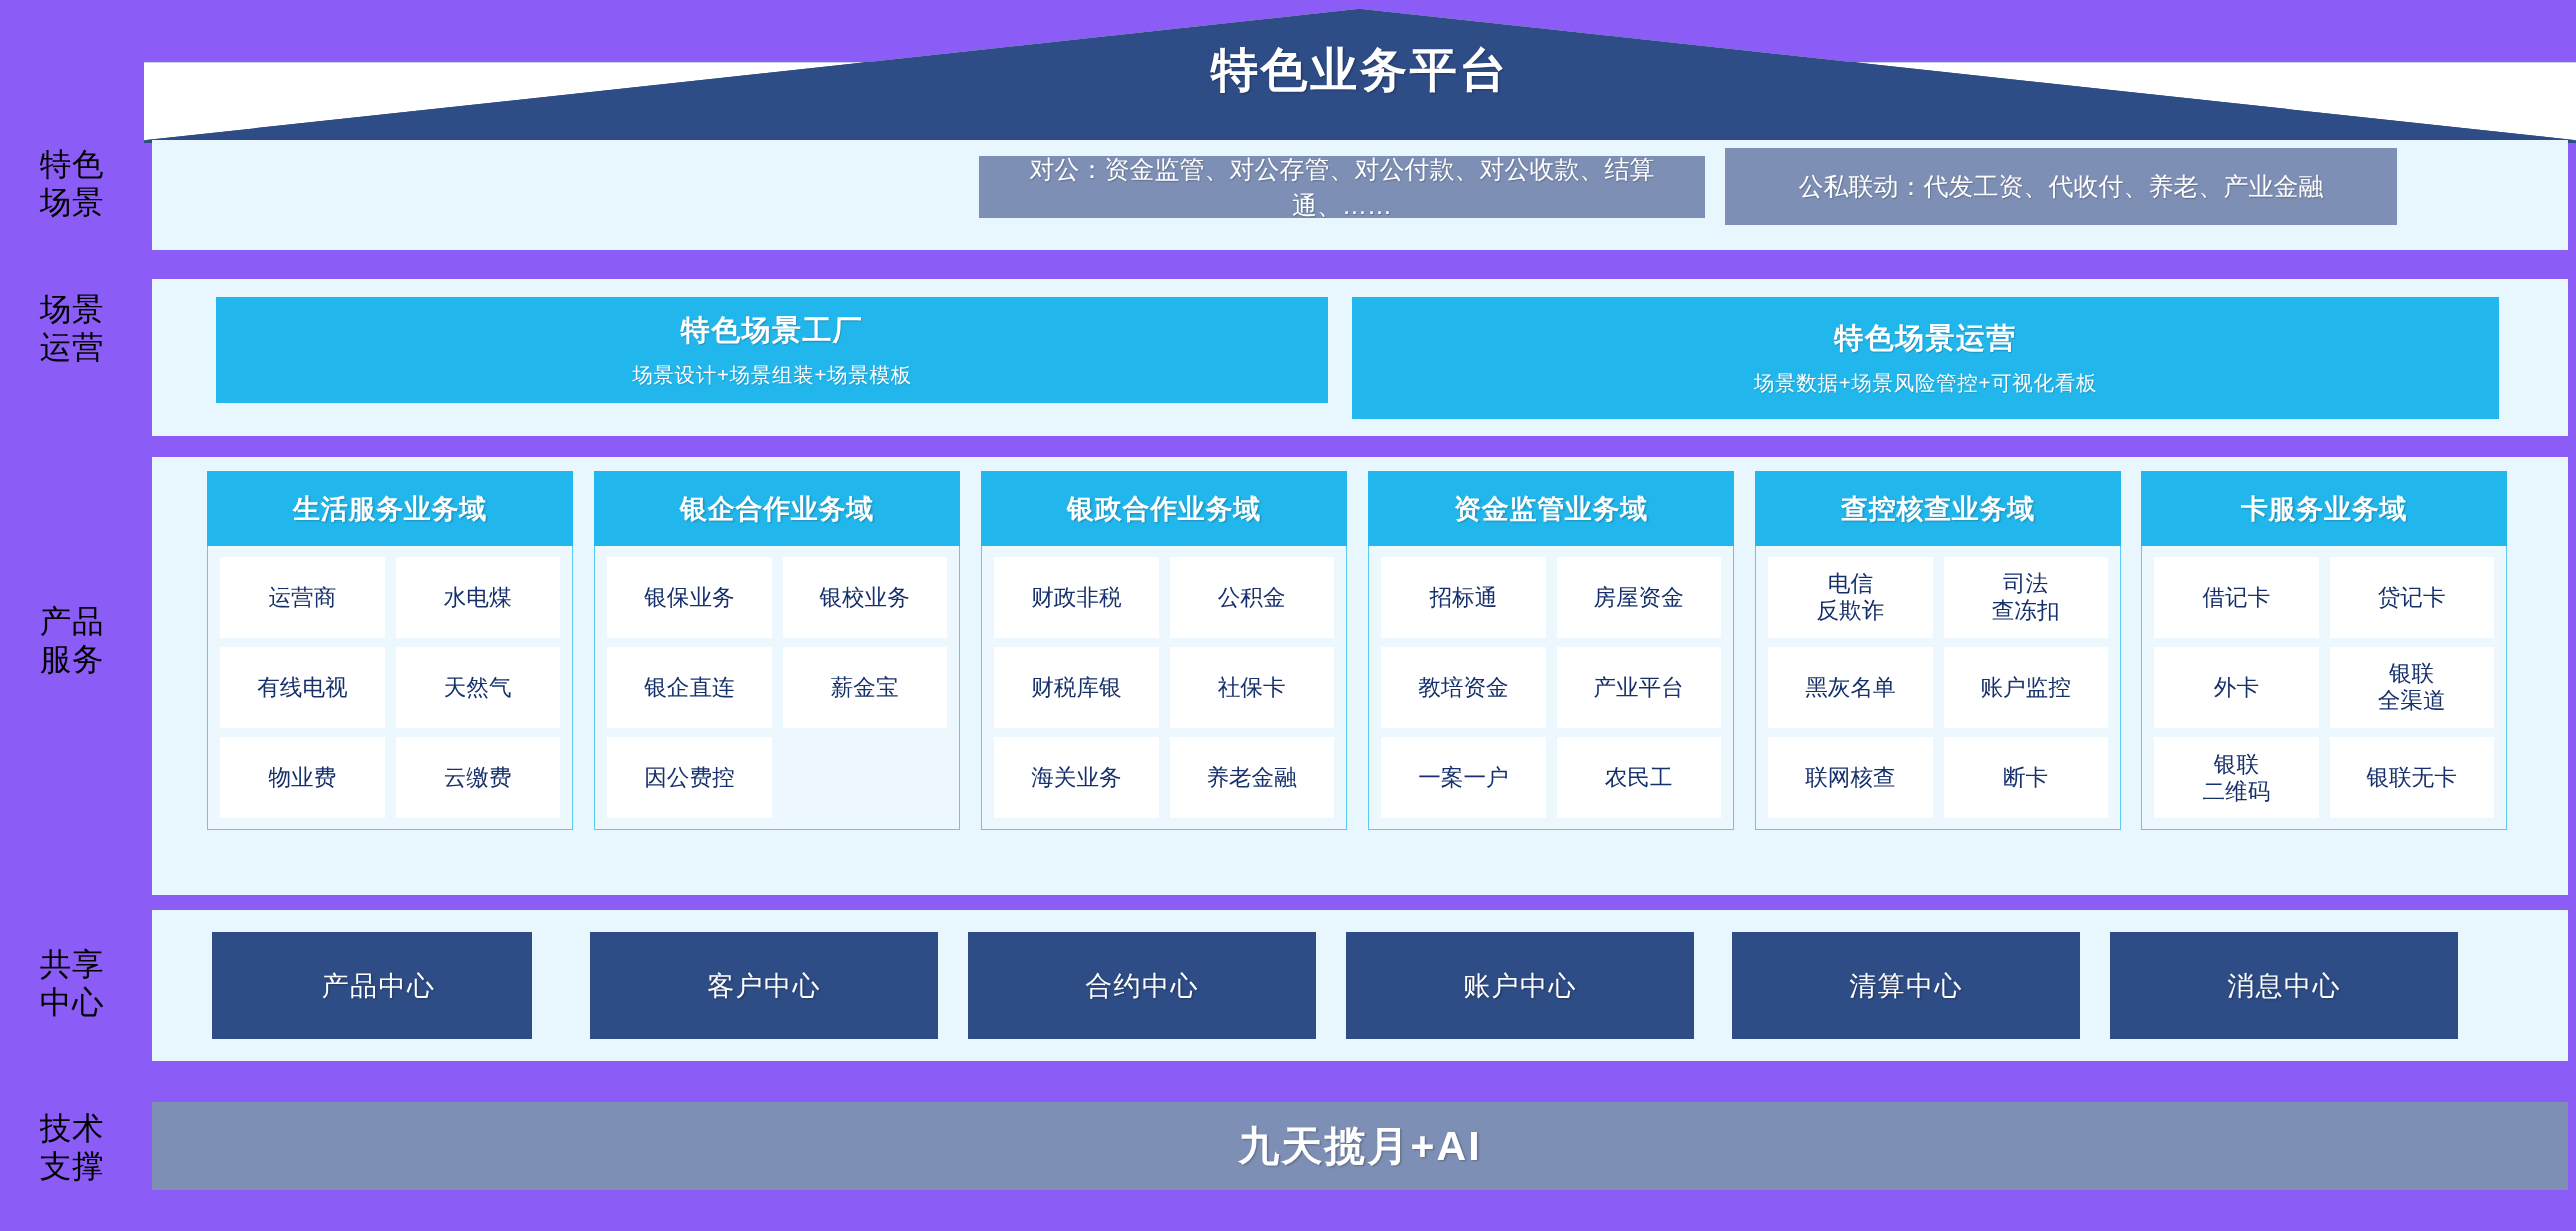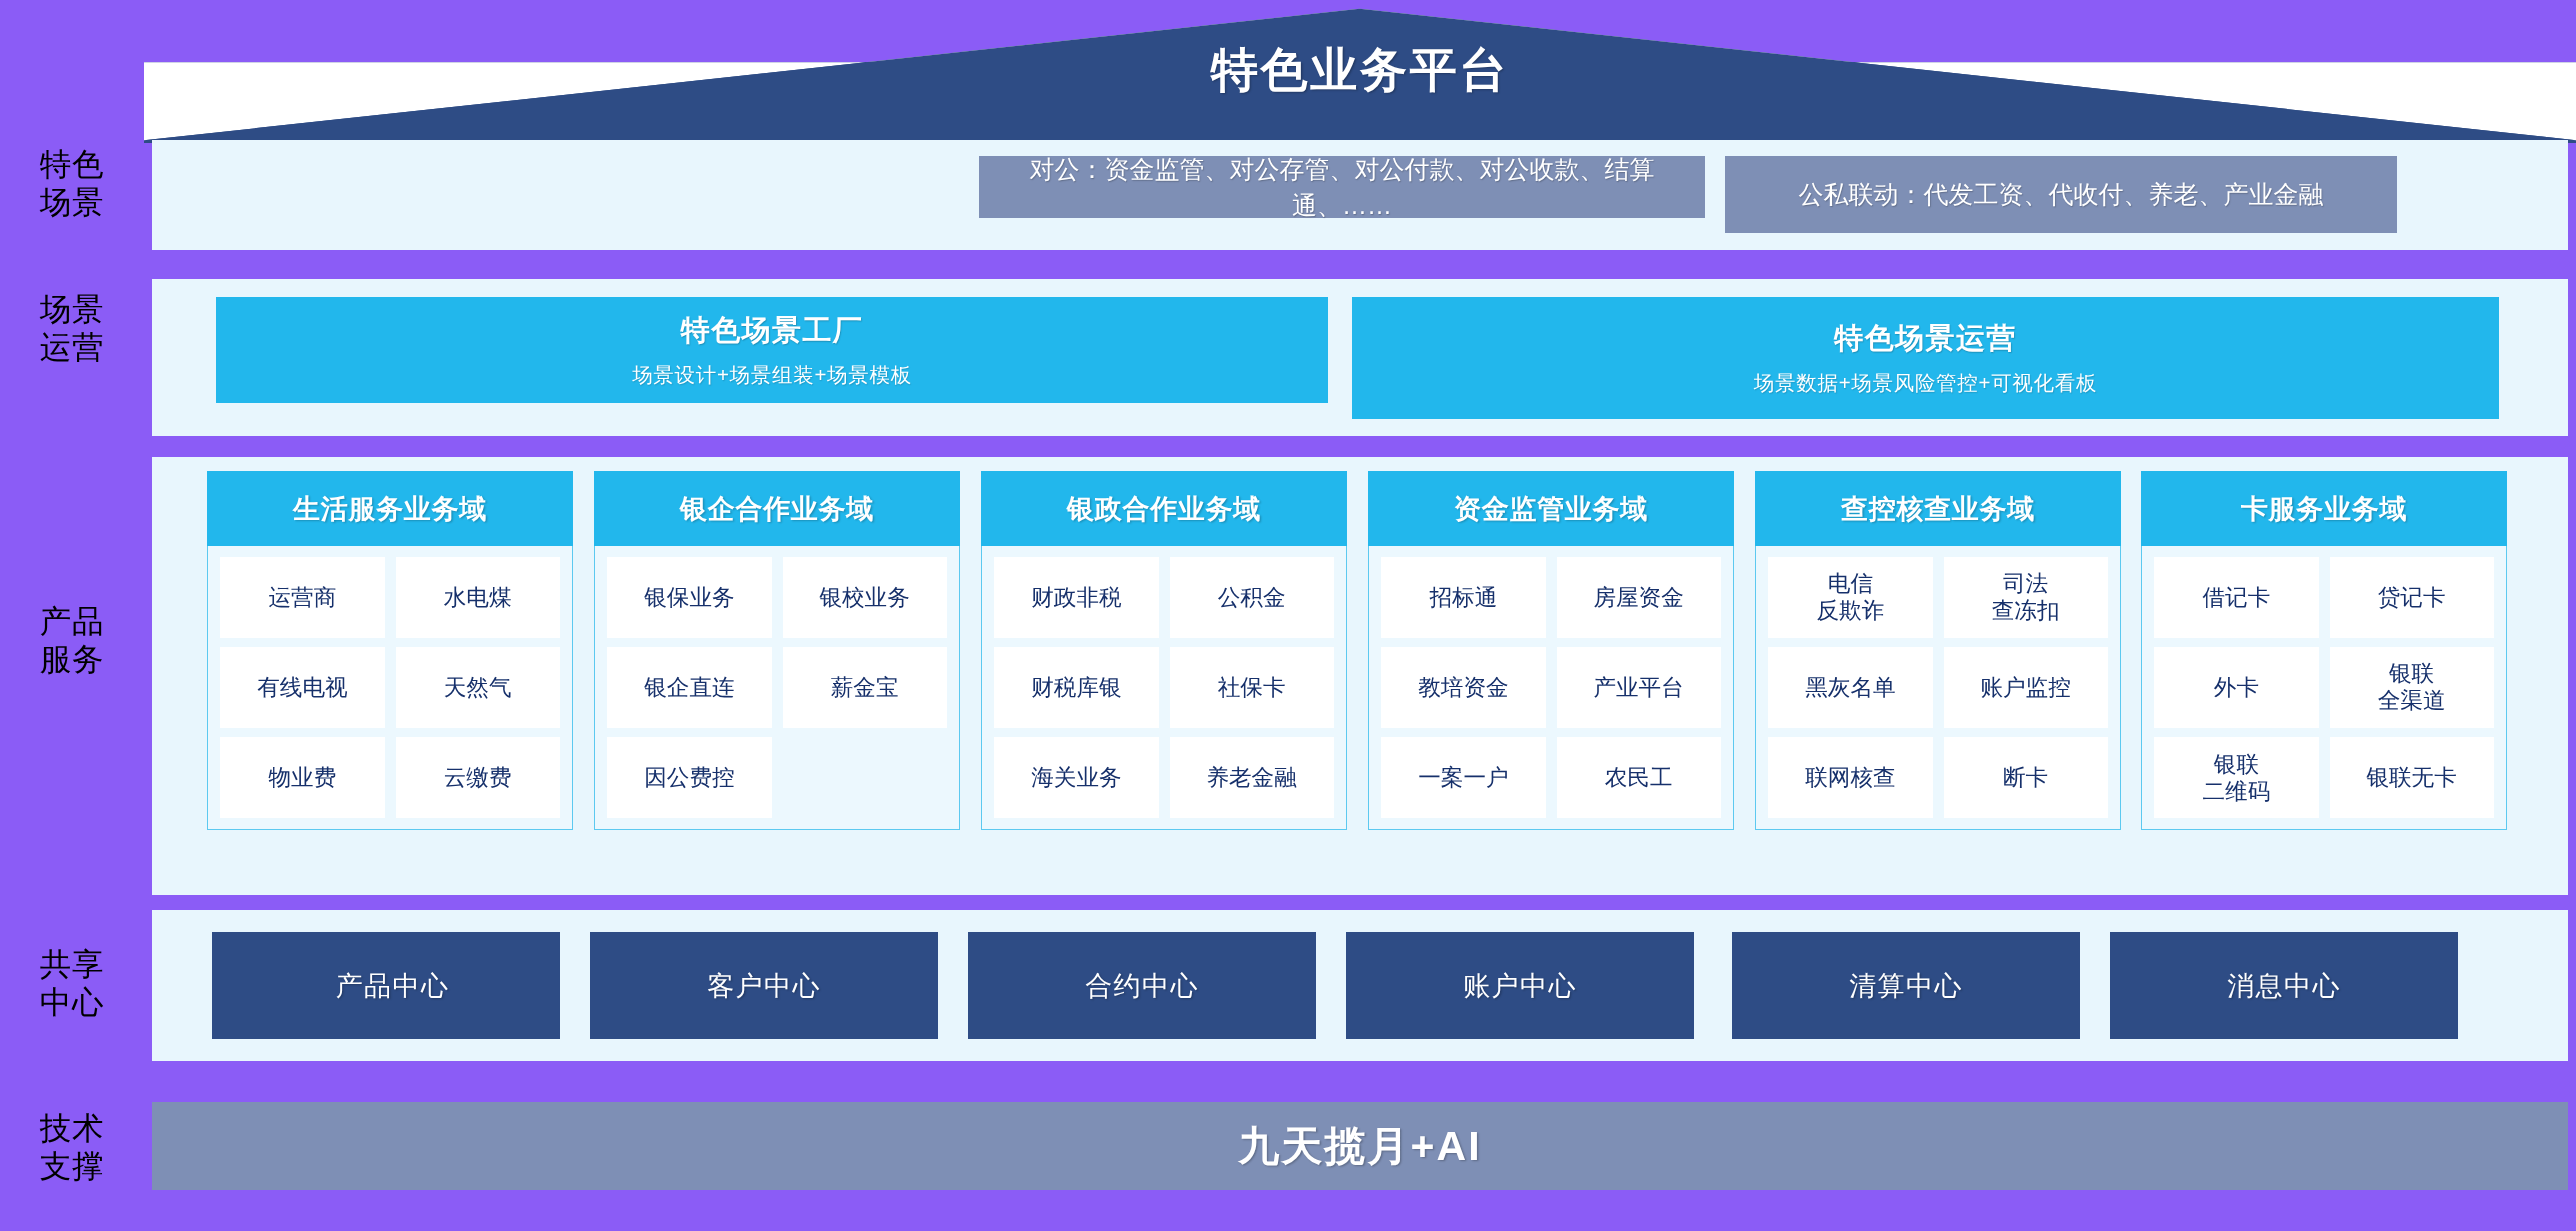--- a/index.html
+++ b/index.html
@@ -187,21 +187,21 @@
       <polygon points="0,196 1776,4 3553,196" fill="#2e4c85"></polygon>
     </svg>
     <div class="roof-title">特色业务平台</div>
   </div>
 
   <div class="row-label" style="top: 145px; white-space: pre-line;">特色
 场景</div>
   <div class="band" style="top:140px; height:110px;">
   </div>
   <div class="scene-box" style="left:979px; top:156px; width:726px; height:62px;">对公：资金监管、对公存管、对公付款、对公收款、结算通、……</div>
-  <div class="scene-box" style="left:1725px; top:156px; width:672px; height:77px;">公私联动：代发工资、代收付、养老、产业金融</div>
+  <div class="scene-box" style="left:1725px; top:148px; width:672px; height:77px;">公私联动：代发工资、代收付、养老、产业金融</div>
 
   <div class="row-label" style="top: 290px; white-space: pre-line;">场景
 运营</div>
   <div class="band" style="top:279px; height:157px;"></div>
   <div class="op-box" style="left:216px; top:297px; width:1112px; height:106px;justify-content:center;">
     <div class="op-title">特色场景工厂</div>
     <div class="op-sub">场景设计+场景组装+场景模板</div>
   </div>
   <div class="op-box" style="left:1352px; top:297px; width:1147px; height:122px;">
     <div class="op-title">特色场景运营</div>
@@ -283,21 +283,21 @@
 全渠道</div>
       <div class="domain-cell" style="white-space: pre-line;">银联
 二维码</div>
       <div class="domain-cell" style="white-space: pre-line;">银联无卡</div>
     </div>
   </div>
 
   <div class="row-label" style="top: 945px; white-space: pre-line;">共享
 中心</div>
   <div class="band" style="top:910px; height:151px;"></div>
-  <div class="center-box" style="left:212px; top:932px; width:348px; height:107px;padding-left:13px;">产品中心</div>
+  <div class="center-box" style="left:212px; top:932px; width:320px; height:107px;padding-left:13px;">产品中心</div>
   <div class="center-box" style="left:590px; top:932px; width:348px; height:107px;">客户中心</div>
   <div class="center-box" style="left:968px; top:932px; width:348px; height:107px;">合约中心</div>
   <div class="center-box" style="left:1346px; top:932px; width:348px; height:107px;">账户中心</div>
   <div class="center-box" style="left:1732px; top:932px; width:348px; height:107px;">清算中心</div>
   <div class="center-box" style="left:2110px; top:932px; width:348px; height:107px;">消息中心</div>
 
   <div class="row-label" style="top: 1109px; white-space: pre-line;">技术
 支撑</div>
   <div class="tech-bar">九天揽月+AI</div>
 

